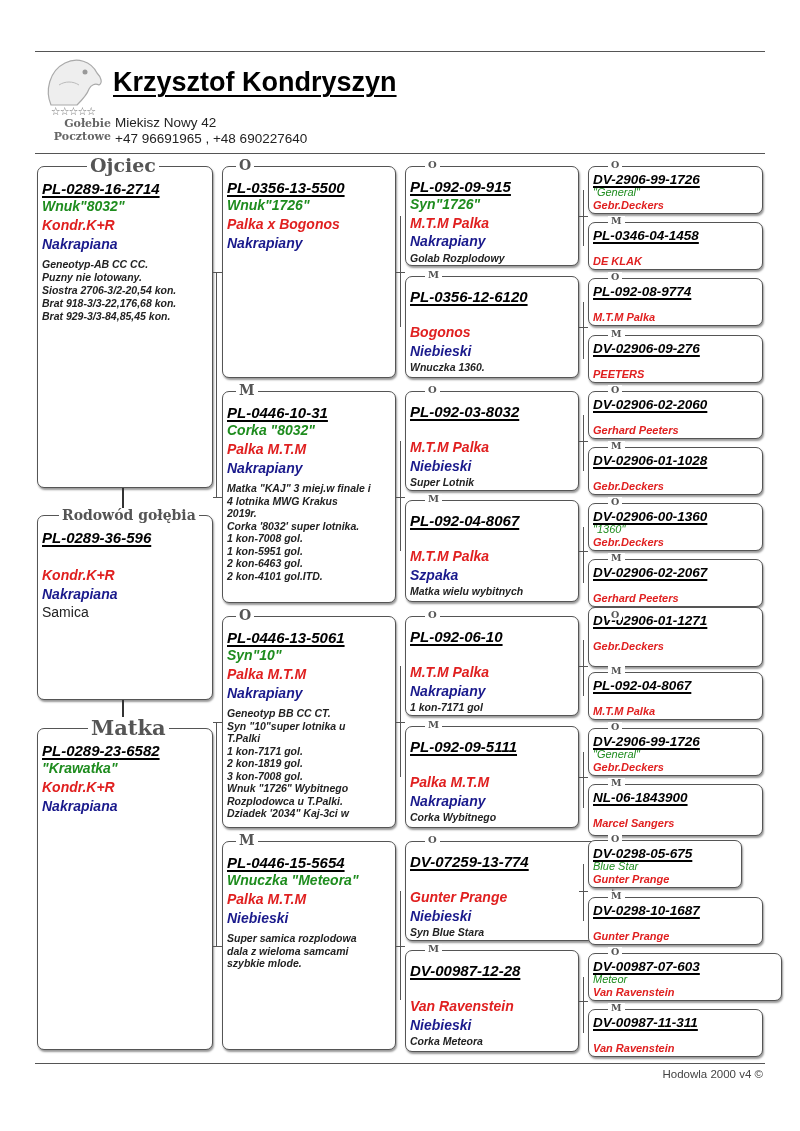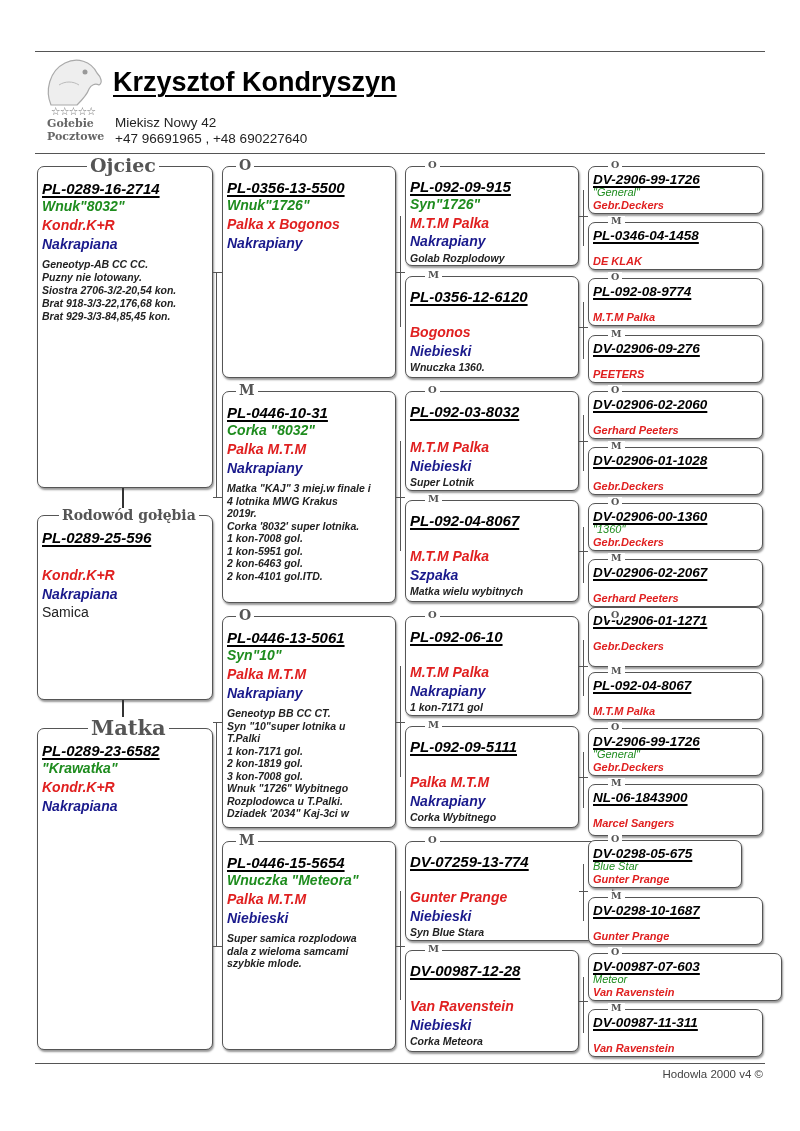--- a/index.html
+++ b/index.html
@@ -1,21 +1,21 @@
 <!DOCTYPE html>
 <html><head>
 <meta charset="utf-8">
 <style>
   html,body{margin:0;padding:0;background:#fff;}
   body{width:800px;height:1131px;position:relative;overflow:hidden;font-family:"Liberation Sans",sans-serif;}
   .rule{position:absolute;height:1px;background:#555;}
   .logo{position:absolute;left:35px;top:55px;width:76px;height:92px;}
   .logo .head{position:absolute;left:6px;top:0;width:64px;height:52px;}
   .logo .stars{position:absolute;left:0;top:50px;width:76px;text-align:center;font-size:11px;color:#777;letter-spacing:-1px;line-height:12px;}
-  .logo .t1,.logo .t2{position:absolute;left:12px;width:76px;text-align:left;font-family:"DejaVu Serif",serif;font-weight:bold;color:#666;font-size:11px;line-height:13px;}
+  .logo .t1,.logo .t2{position:absolute;left:0;width:76px;text-align:right;font-family:"DejaVu Serif",serif;font-weight:bold;color:#666;font-size:11px;line-height:13px;}
   .logo .t1{top:62px;}
   .logo .t2{top:75px;}
   .owner-name{position:absolute;left:113px;top:56px;font-size:27px;font-weight:bold;color:#000;text-decoration:underline;text-decoration-thickness:2px;text-underline-offset:4px;white-space:nowrap;margin-top:11px;}
   .addr{position:absolute;left:115px;top:115px;font-size:13.5px;color:#222;line-height:16px;}
   .box{position:absolute;border:1.5px solid #555;border-radius:7px;box-shadow:1px 2px 2px #999;background:#fff;box-sizing:border-box;padding:0 4px;overflow:hidden;}
   .lbl{position:absolute;background:#fff;font-family:"DejaVu Serif",serif;font-weight:bold;color:#555;white-space:nowrap;padding:0 3px;line-height:1;}
   .ring{font-style:italic;font-weight:bold;text-decoration:underline;text-decoration-thickness:2px;text-underline-offset:2px;color:#000;white-space:nowrap;}
   .nm{font-style:italic;font-weight:bold;color:#1e8c1e;white-space:nowrap;}
   .br{font-style:italic;font-weight:bold;color:#e02020;white-space:nowrap;}
   .co{font-style:italic;font-weight:bold;color:#1a1a8c;white-space:nowrap;}
@@ -80,21 +80,21 @@
       <div>Siostra 2706-3/2-20,54 kon.</div>
       <div>Brat 918-3/3-22,176,68 kon.</div>
       <div>Brat 929-3/3-84,85,45 kon.</div>
     </div>
   </div>
   <div class="lbl" style="left:87px;top:156px;font-size:19px;">Ojciec</div>
 
   <div class="vline" style="left:122px;top:488px;height:27px;"></div>
 
   <div class="box" style="left:37px;top:515px;width:176px;height:185px;">
-    <div class="ring">PL-0289-25-596</div>
+    <div class="ring">PL-0289-36-596</div>
     <div style="height:20px;"></div>
     <div class="br">Kondr.K+R</div>
     <div class="co">Nakrapiana</div>
     <div class="sx">Samica</div>
   </div>
   <div class="lbl" style="left:59px;top:508px;font-size:14px;">Rodowód gołębia</div>
 
   <div class="vline" style="left:122px;top:700px;height:28px;"></div>
 
   <div class="box" style="left:37px;top:728px;width:176px;height:322px;">

